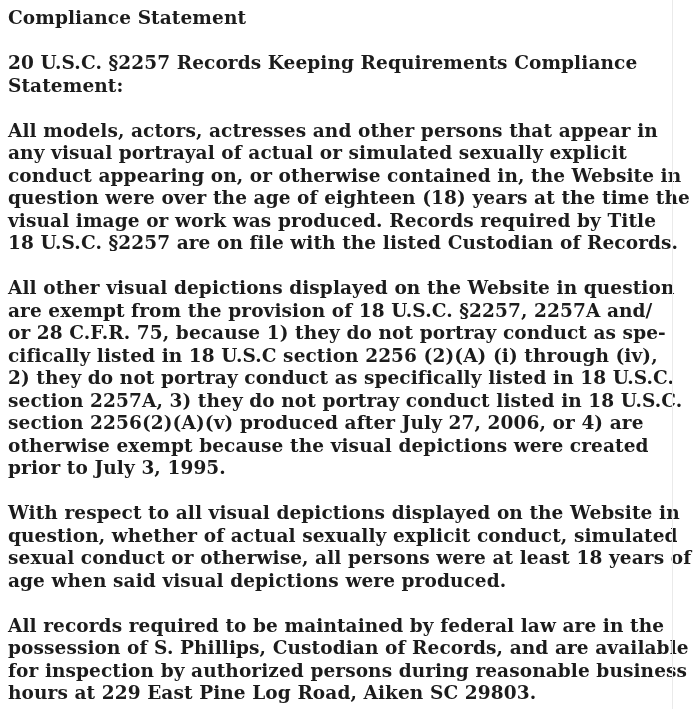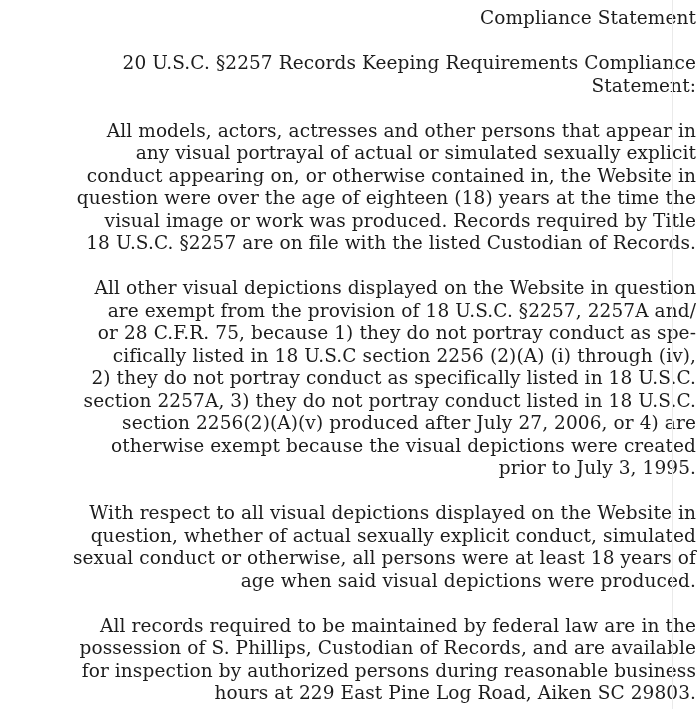--- a/index.html
+++ b/index.html
@@ -17,25 +17,24 @@
   .page {
     position: absolute;
     top: 7px;
     left: 8px;
     width: 688px;
     color: #1c1c1c;
   }
   .doc-text {
     font-size: 18.5px;
     line-height: 22.5px;
-    font-weight: normal;
+    font-weight: bold;
     white-space: pre;          
     letter-spacing: 0.1px;
     margin: 0 0 22.5px 0;
-    text-align: right;
   }
   h1.doc-text, h2.doc-text {
     font-size: 18.5px;         
   }
   .artifact-line {
     position: absolute;
     left: 672px;
     top: 0;
     width: 1px;
     height: 709px;

